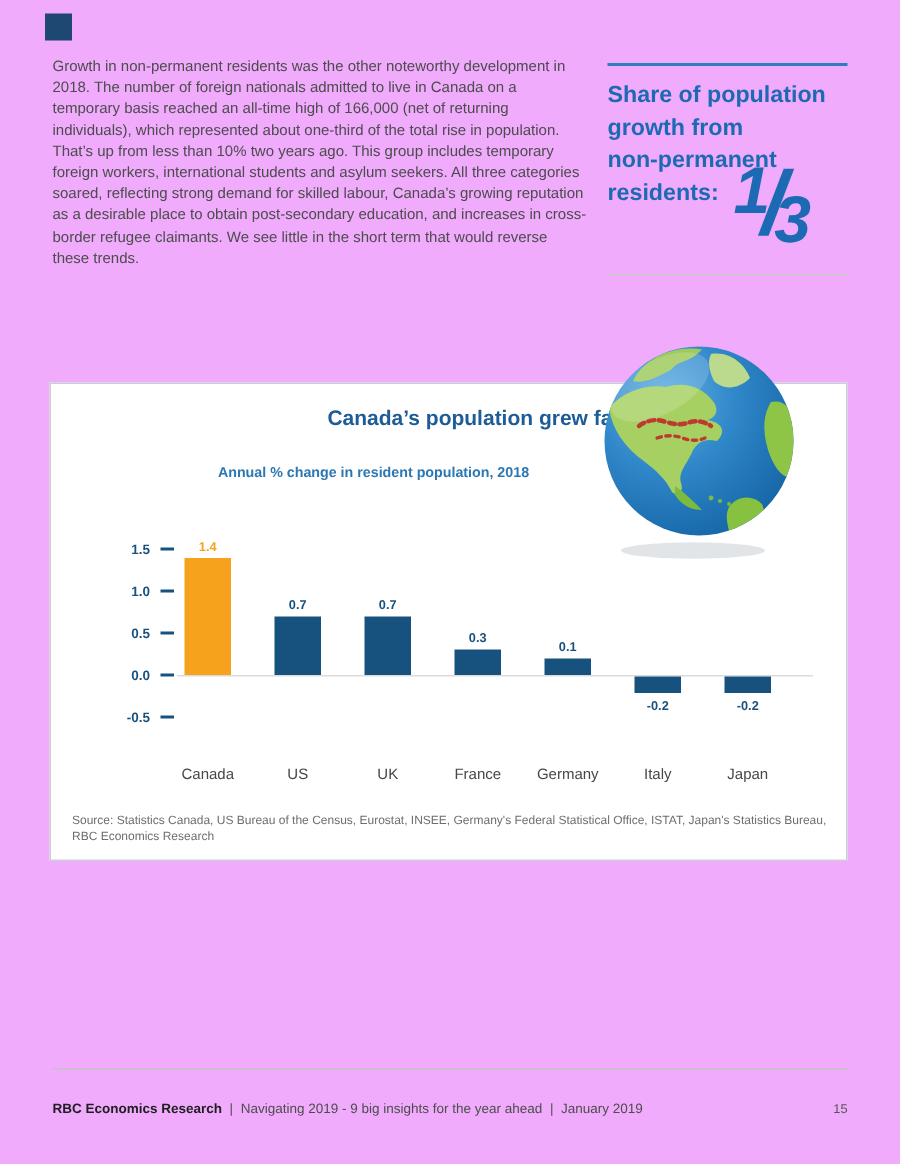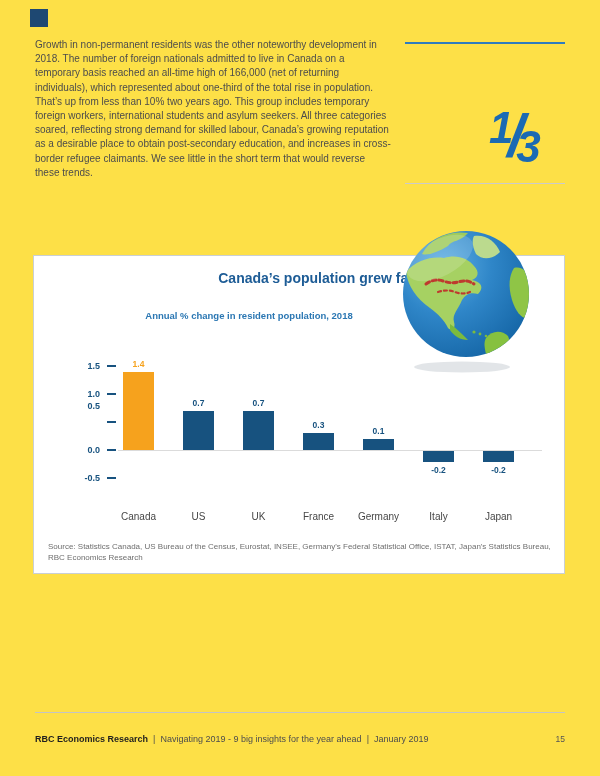--- a/index.html
+++ b/index.html
@@ -1,18 +1,18 @@
 <!DOCTYPE html>
 <html><head>
 <meta charset="utf-8">
 <style>
   html,body { margin:0; padding:0; background:#ffffff; }
   .page {
     position:relative; width:600px; height:776px; margin:0 auto;
-    background:#fde047; overflow:hidden;
+    background:#f0abfc; overflow:hidden;
     font-family:"Liberation Sans", sans-serif;
   }
   .corner-square { position:absolute; left:30px; top:9px; width:18px; height:18px; }
 
   .body-text {
     position:absolute; left:35px; top:38px; width:357px;
     font-size:10px; line-height:14.2px; color:#4c4c4c;
   }
 
   .callout { position:absolute; left:405px; top:42px; width:160px; height:144px; }
@@ -59,36 +59,42 @@
 <body>
 
 <div class="page">
 
   <div class="corner-square" style="background: rgb(30, 72, 114);"></div>
 
   <div class="body-text">Growth in non-permanent residents was the other noteworthy development in 2018. The number of foreign nationals admitted to live in Canada on a temporary basis reached an all-time high of 166,000 (net of returning individuals), which represented about one-third of the total rise in population. That’s up from less than 10% two years ago. This group includes temporary foreign workers, international students and asylum seekers. All three categories soared, reflecting strong demand for skilled labour, Canada’s growing reputation as a desirable place to obtain post-secondary education, and increases in cross-border refugee claimants. We see little in the short term that would reverse these trends.</div>
 
   <div class="callout">
     <div class="callout-rule-top"></div>
+    <div class="callout-label" style="color: rgb(27, 106, 179);">
+      <div>Share of population</div>
+      <div>growth from</div>
+      <div>non-permanent</div>
+      <div>residents:</div>
+    </div>
     <div class="callout-frac" style="color: rgb(27, 106, 179); font-style: italic;"><span class="frac-num">1</span><span class="frac-slash">/</span><span class="frac-den">3</span></div>
     <div class="callout-rule-bottom"></div>
   </div>
 
   <div class="chart-box">
     <div class="chart-title">
       <span style="display:block">Canada’s population grew faster</span>
     </div>
     <div class="chart-subtitle">Annual % change in resident population, 2018</div>
     <div class="plot-area">
       <div class="zero-line"></div>
     <div class="y-tick-label" style="top: 105px;">1.5</div>
         <div class="y-tick-dash" style="top: 109px;"></div>
         <div class="y-tick-label" style="top: 133px;">1.0</div>
         <div class="y-tick-dash" style="top: 137px;"></div>
-        <div class="y-tick-label" style="top: 145px;">0.5</div>
+        <div class="y-tick-label" style="top: 161px;">0.5</div>
         <div class="y-tick-dash" style="top: 165px;"></div>
         <div class="y-tick-label" style="top: 189px;">0.0</div>
         <div class="y-tick-dash" style="top: 193px;"></div>
         <div class="y-tick-label" style="top: 217px;">-0.5</div>
         <div class="y-tick-dash" style="top: 221px;"></div>
         <div class="bar" style="left: 89px; width: 31px; top: 115.6px; height: 78.4px; background: rgb(246, 162, 29);"></div>
         <div class="bar-value" style="left: 79px; top: 102.6px; color: rgb(246, 162, 29);">1.4</div>
         <div class="cat-label" style="left: 74px;">Canada</div>
         <div class="bar" style="left: 149px; width: 31px; top: 154.8px; height: 39.2px; background: rgb(23, 82, 127);"></div>
         <div class="bar-value" style="left: 139px; top: 141.8px; color: rgb(23, 82, 127);">0.7</div>

